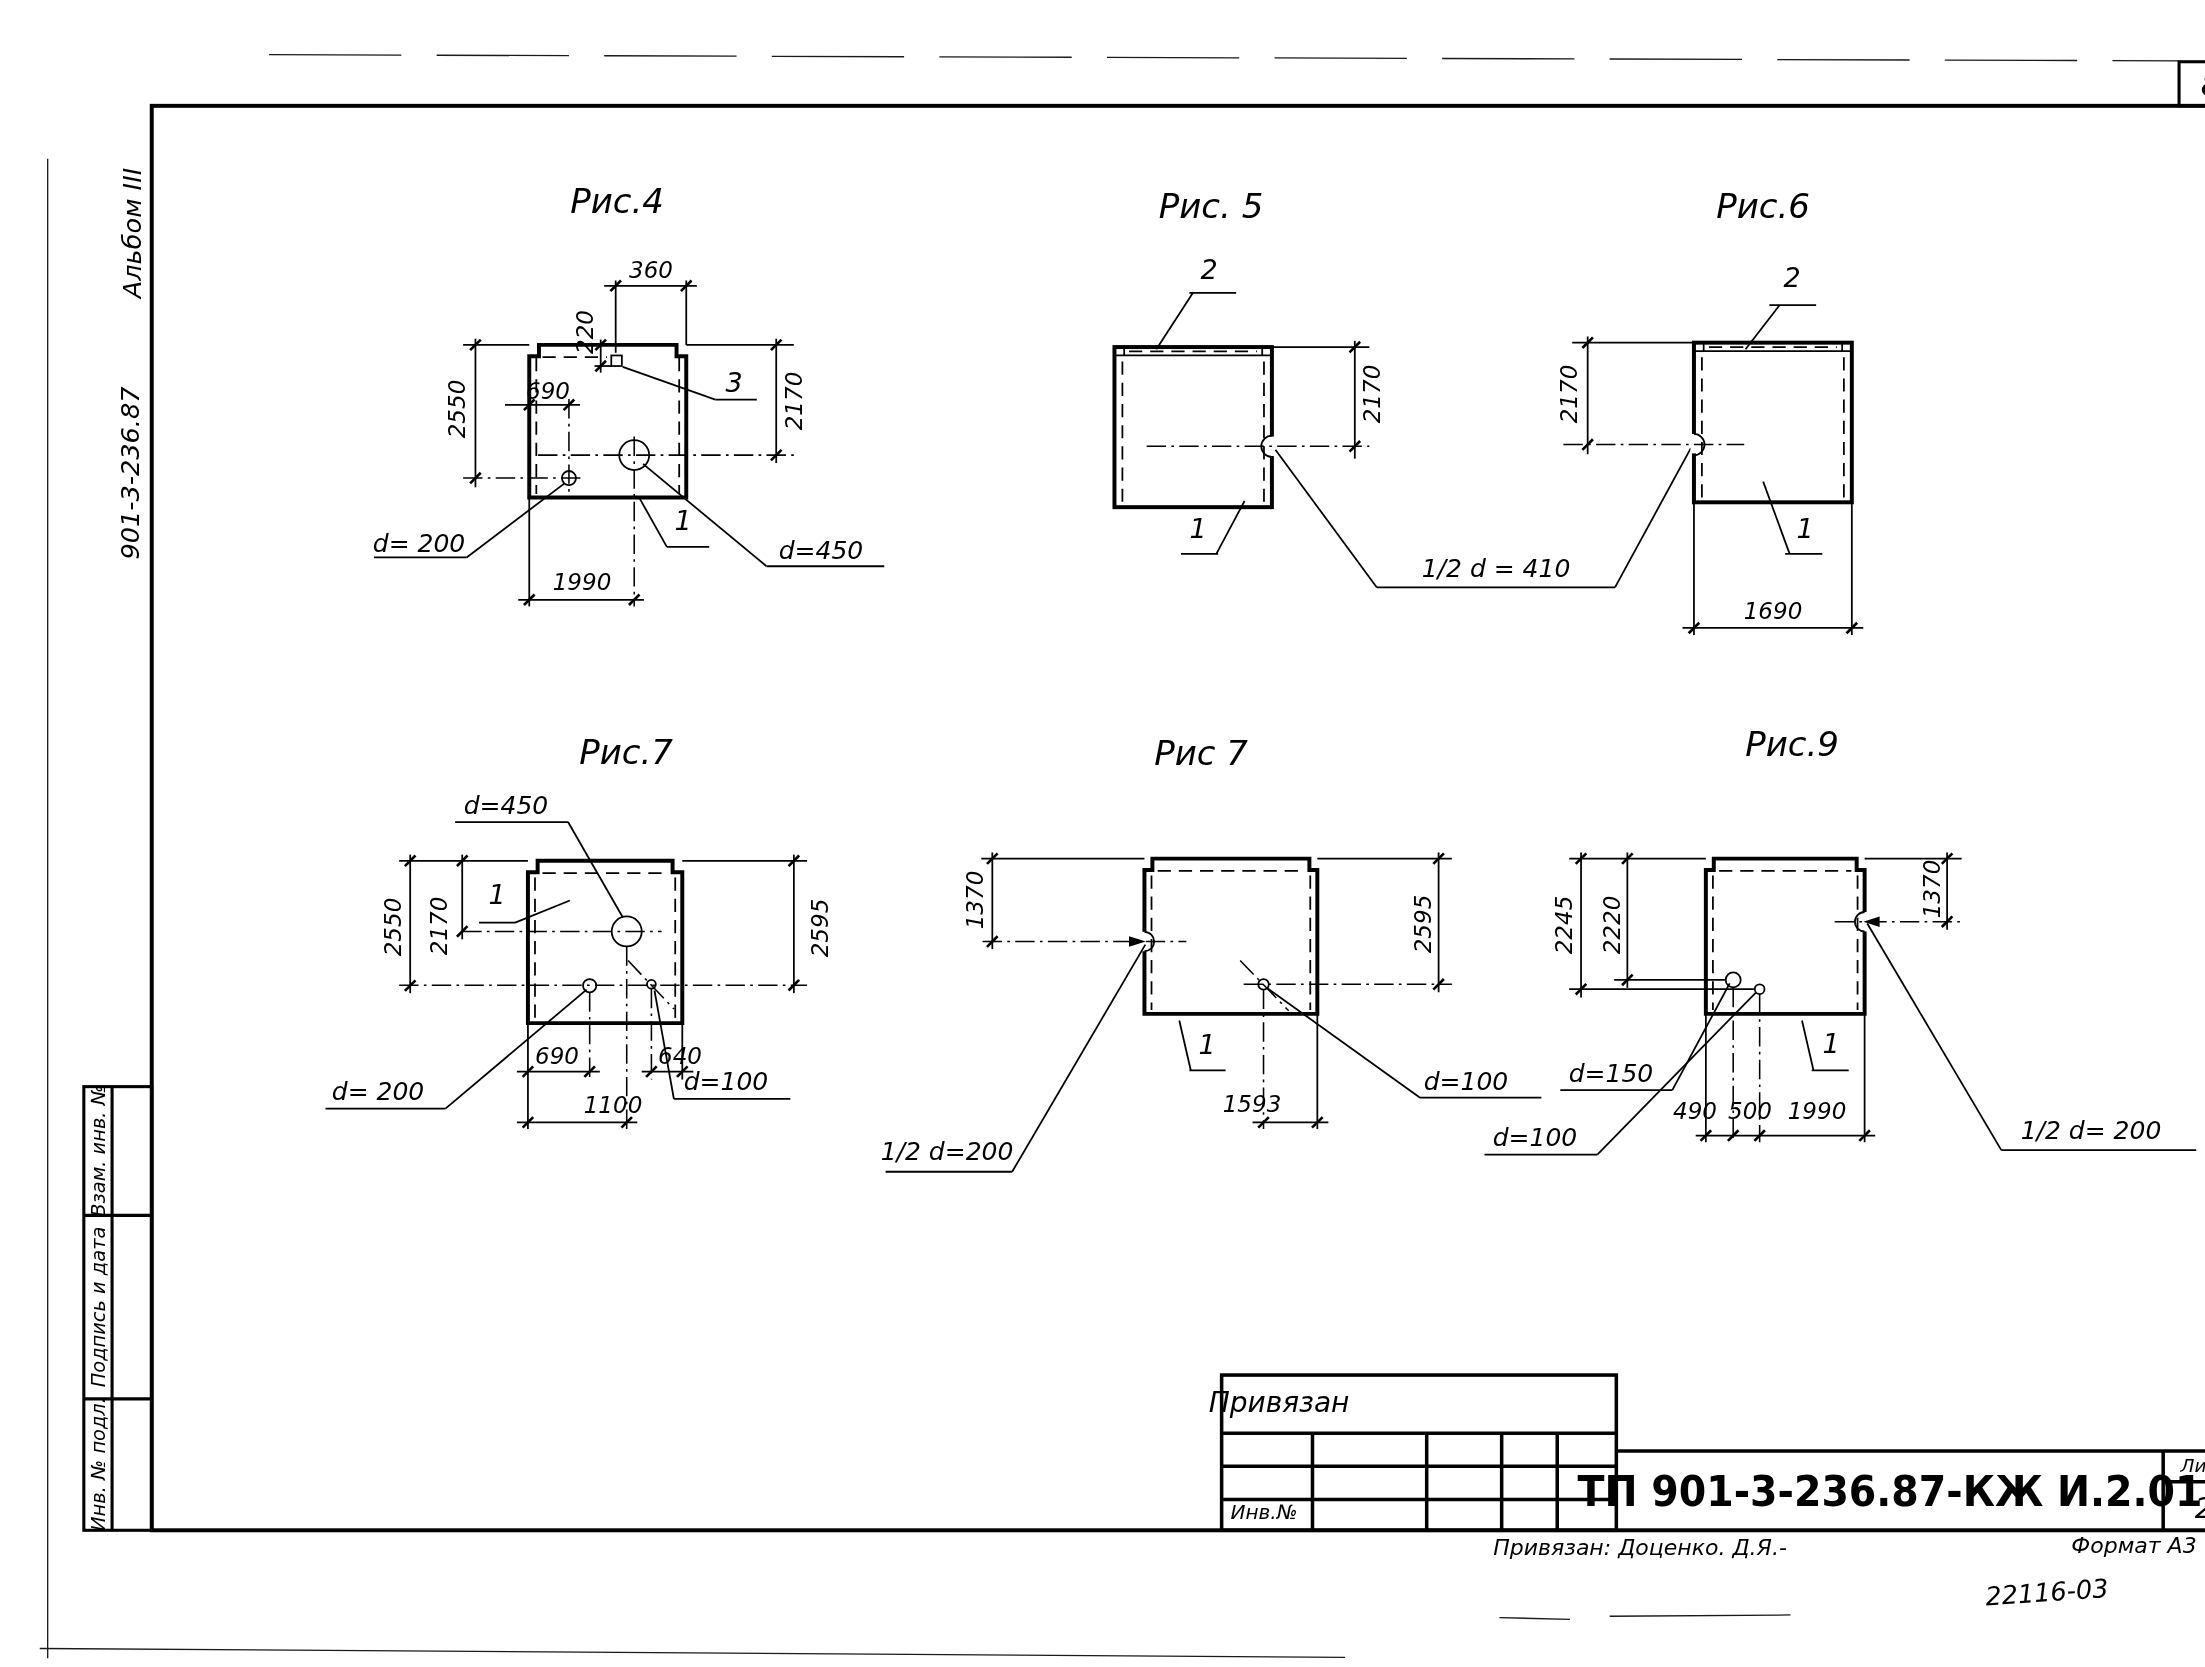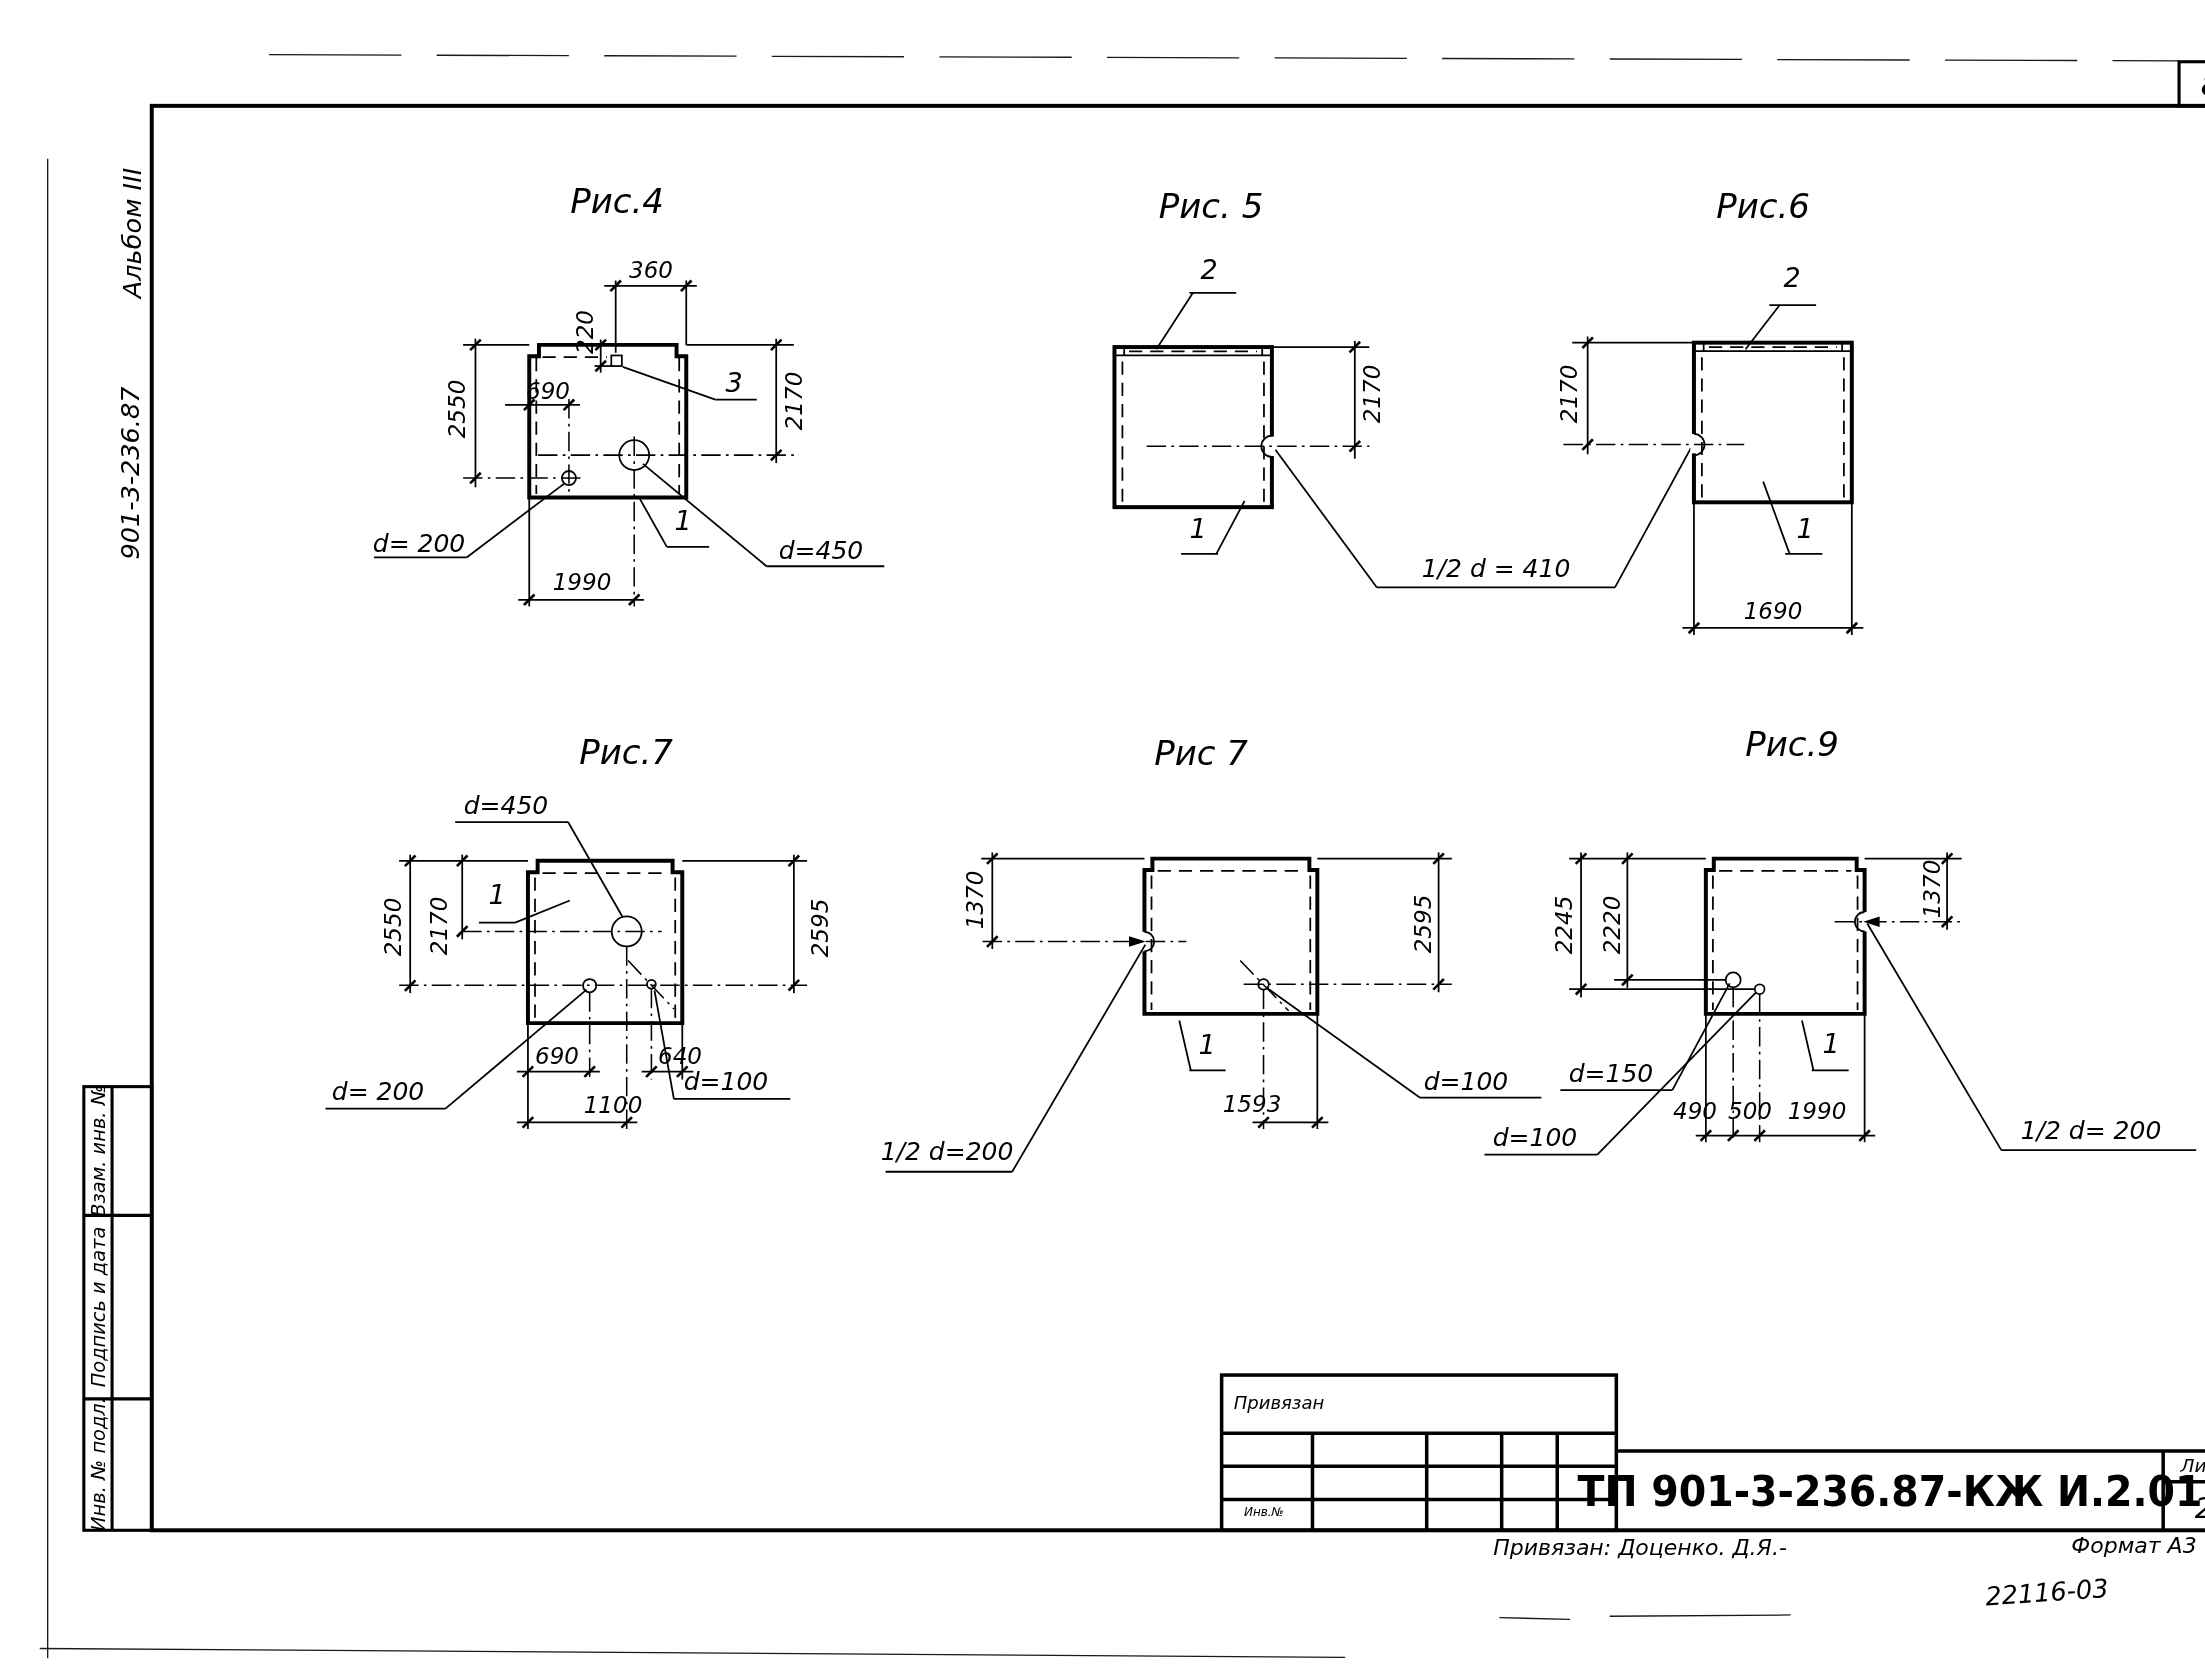--- a/index.html
+++ b/index.html
@@ -10,22 +10,22 @@
      white-space:nowrap;line-height:1}
   .rot{transform:translate(-50%,-50%) rotate(-90deg)}
   .rot4{transform:translate(-50%,-50%) rotate(-4deg)}
   .ttl{font-size:34px}
   .dim{font-size:23px}
   .lbl{font-size:25px}
   .pos{font-size:27px}
   .sm{font-size:19.4px}
   .mg{font-size:25.6px}
   .note{font-size:22px}
-  .inv{font-size:12px}
-  .hdr{font-size:18px}
+  .inv{font-size:20px}
+  .hdr{font-size:28px}
   .sheetno{font-size:32px}
   .listlbl{font-size:18.5px}
   .listval{font-size:29px}
   .desig{font-size:42px;font-weight:700;font-style:normal;letter-spacing:0;
          transform:translate(-50%,-50%) scaleX(.94)}
   
   .thick{stroke:#000;stroke-width:9;fill:none}
   .med{stroke:#000;stroke-width:7;fill:none}
   .thin{stroke:#000;stroke-width:4;fill:none}
   .dash{stroke:#000;stroke-width:4;fill:none;stroke-dasharray:30 18}

